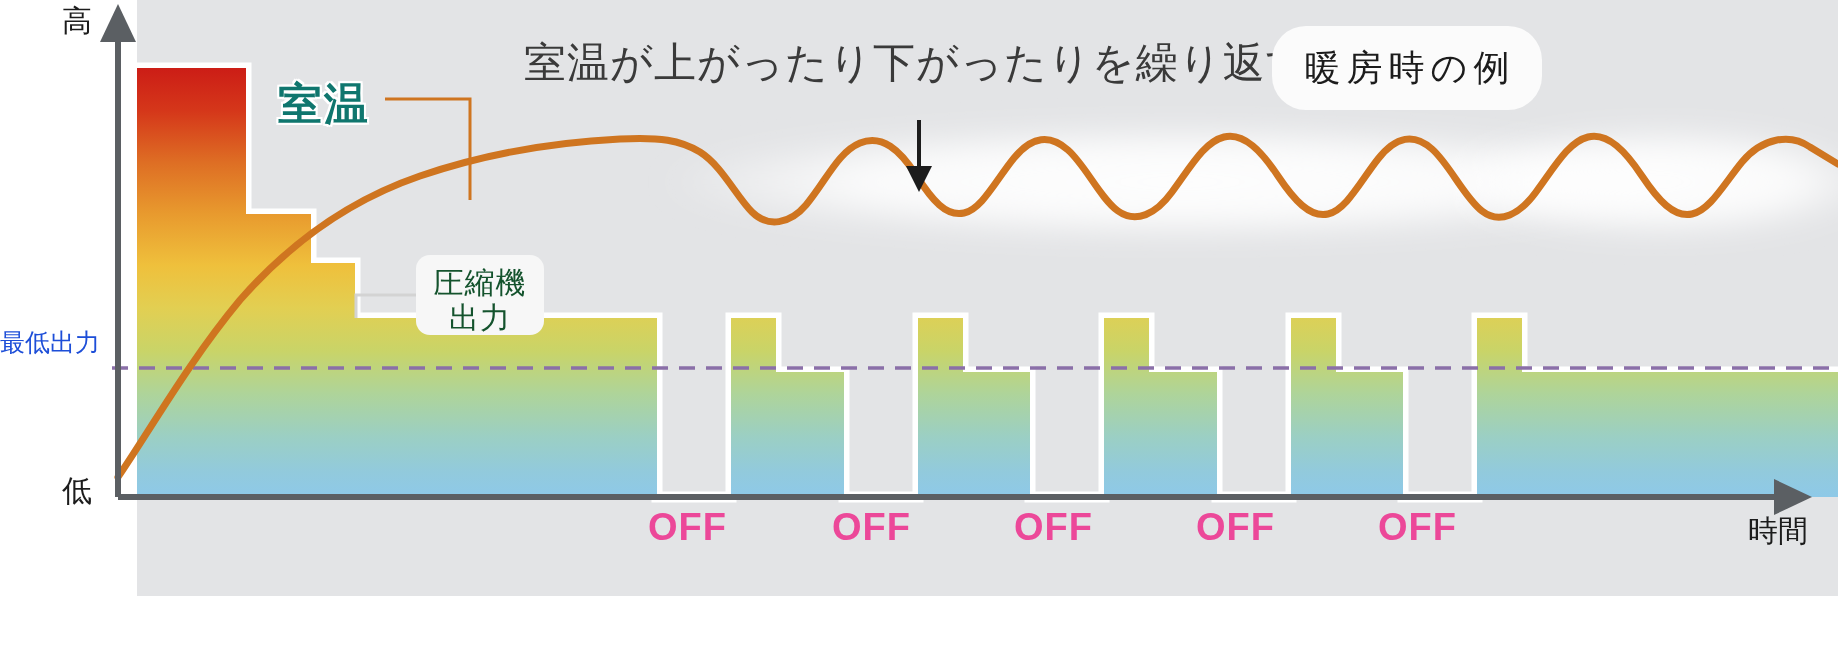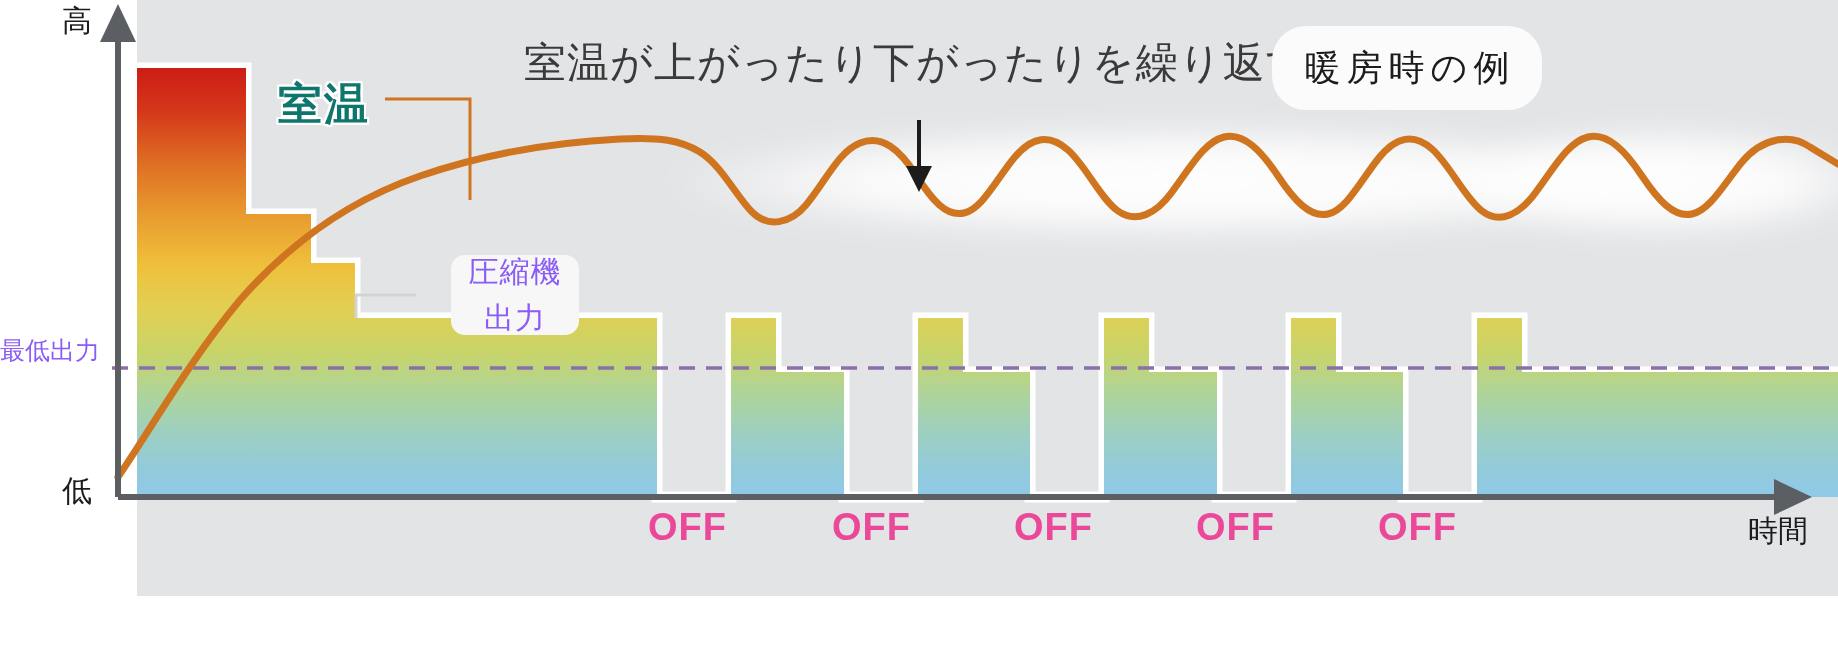--- a/index.html
+++ b/index.html
@@ -32,22 +32,22 @@
     line-height: 1;
     white-space: nowrap;
   }
   #label-high { left: 62px; top: 6px; }
   #label-low  { left: 62px; top: 476px; }
   #label-time { left: 1748px; top: 516px; }
 
   #label-min-output {
     position: absolute;
     left: 0px;
-    top: 338px;
-    color: #8b5cf6;
+    top: 330px;
+    color: #1d4ed8;
     font-size: 25px;
     line-height: 1;
     white-space: nowrap;
   }
 
   
   #art {
     position: absolute;
     left: 0; top: 0;
     width: 1838px; height: 664px;
@@ -74,26 +74,25 @@
     position: absolute;
     left: 416px;
     top: 255px;
     width: 128px;
     height: 80px;
     background: #f7f7f7;
     border-radius: 14px;
     display: flex;
     flex-direction: column;
     align-items: center;
-    justify-content: space-between;
-    color: #8b5cf6;
+    justify-content: flex-end;
+    color: #14532d;
     font-size: 30px;
     line-height: 1.15;
     letter-spacing: 1px;
-    margin-left: 35px;
   }
 
   
   #annotation-oscillation {
     position: absolute;
     left: 524px;
     top: 42px;
     color: #3a3a3a;
     font-size: 42px;
     line-height: 1;

